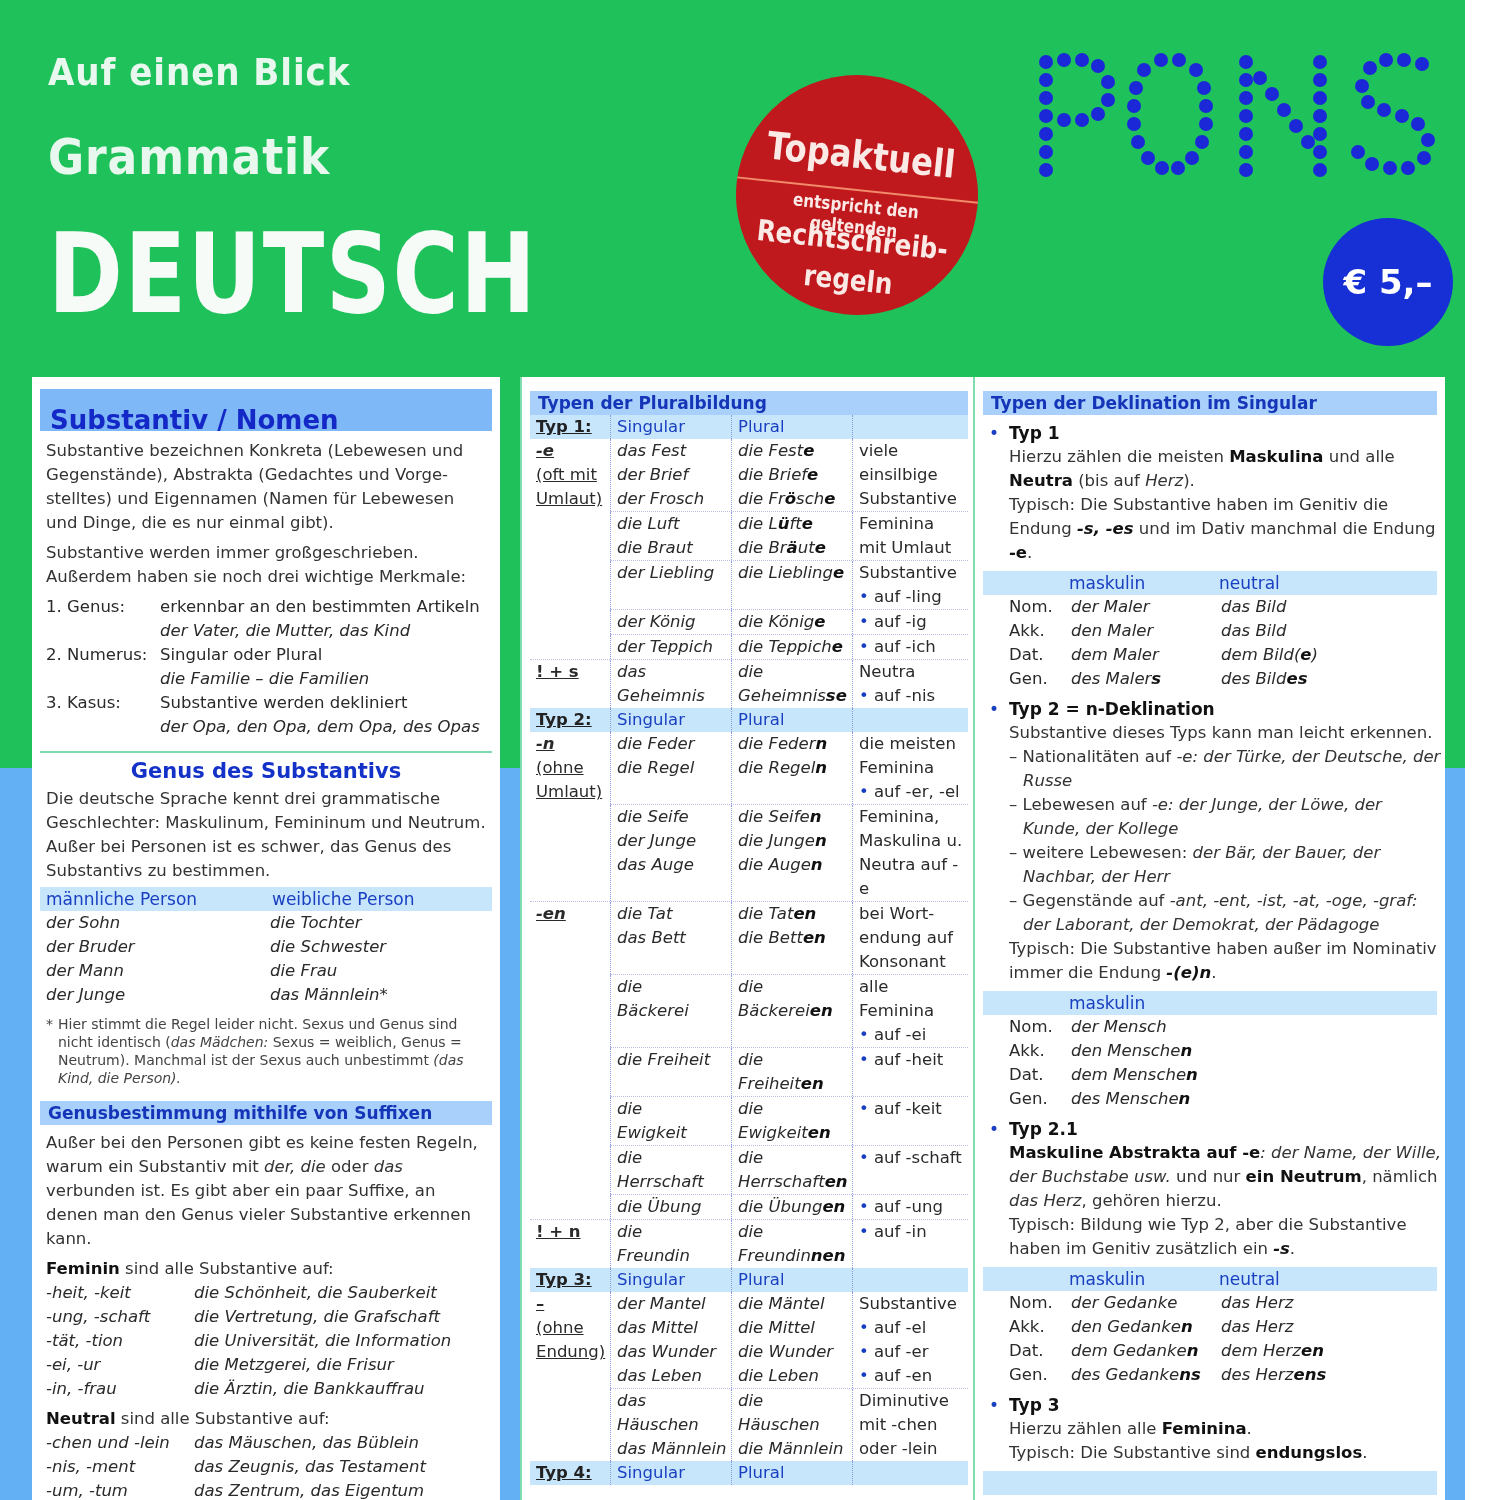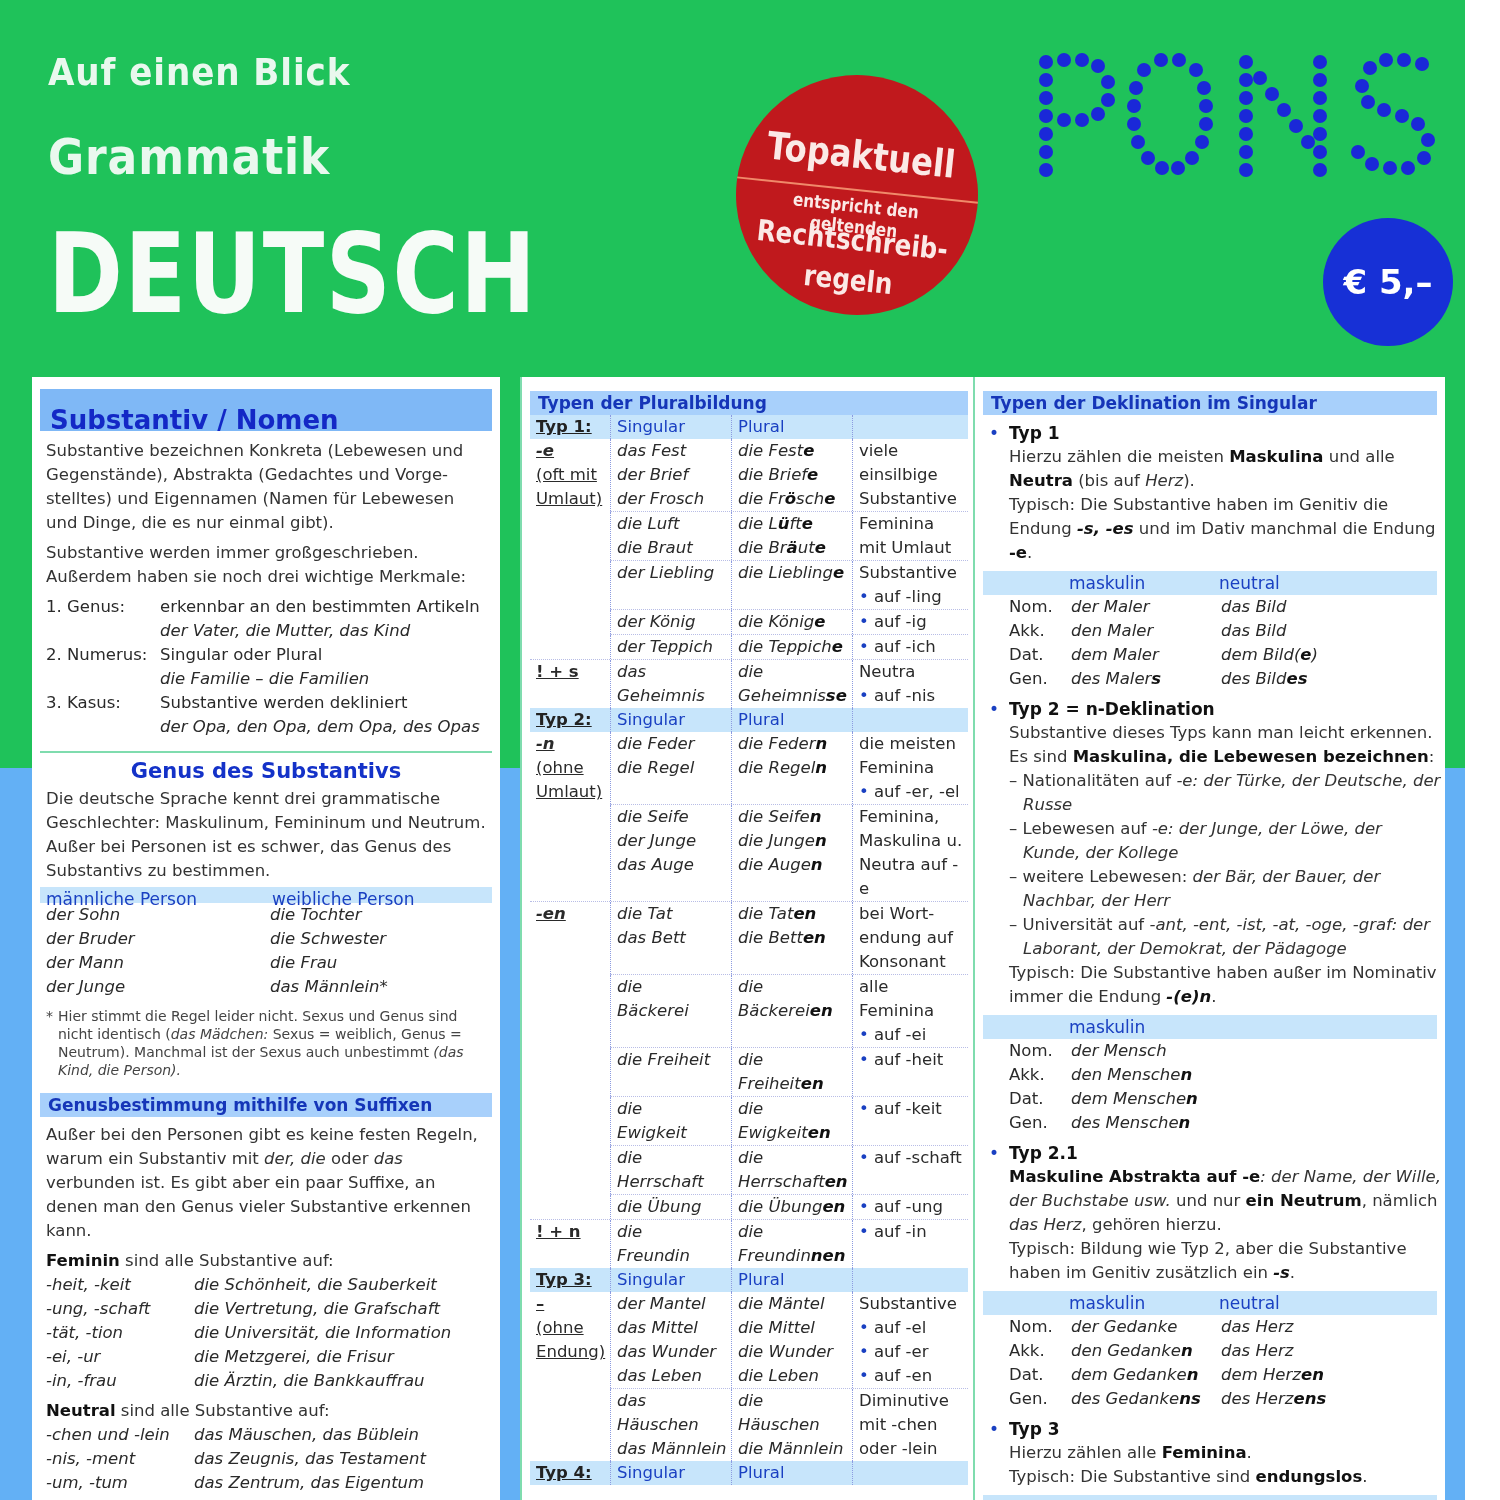--- a/index.html
+++ b/index.html
@@ -37,21 +37,21 @@
   .txt { font-size: 16.5px; line-height: 24px; padding: 0 14px; color: #333; }
   .txt i, .it { font-style: italic; }
   .txt b { color: #111; }
   .gap { height: 6px; }
   .rule { height: 2px; background: #7fdcae; margin: 12px 8px 0 8px; }
 
   .deflist .row { display: flex; font-size: 16.5px; line-height: 24px; padding: 0 14px; }
   .deflist .k { width: 114px; flex: none; }
   .deflist .v { flex: 1; }
 
-  .two-col-head { display: flex; background: #c7e5fb; margin: 4px 8px 0 8px; height: 16px; line-height: 24px; color: #1a40c2; font-size: 17px; }
+  .two-col-head { display: flex; background: #c7e5fb; margin: 4px 8px 0 8px; height: 24px; line-height: 24px; color: #1a40c2; font-size: 17px; }
   .two-col-head span { flex: 1; padding-left: 6px; }
   .two-col { font-size: 16.5px; line-height: 24px; padding: 0 14px; }
   .two-col .r { display: flex; font-style: italic; }
   .two-col .r span { flex: 1; }
   .two-col .r span + span { padding-left: 8px; }
 
   .foot { font-size: 14px; line-height: 18px; padding: 8px 14px 0 14px; color: #444; display: flex; }
   .foot .star { width: 12px; flex: none; }
 
   .suf .row { display: flex; font-size: 16.5px; line-height: 24px; padding: 0 14px; font-style: italic; }
@@ -645,25 +645,24 @@
           <span class="n"><span>des Bild</span><b>es</b></span>
         </div>
     </div>
 
     <div class="bul">
         <span class="dot">•</span>
         <span class="h">Typ 2 = n-Deklination</span>
       </div>
     <div class="ind">
       <div>Substantive dieses Typs kann man leicht erkennen.</div>
-      <div><span>Es sind </span><b>Maskulina, die Lebewesen bezeichnen</b><span>:</span></div>
       <div class="dash"><span>– Nationalitäten auf </span><i>-e: der Türke, der Deutsche, der Russe</i></div>
       <div class="dash"><span>– Lebewesen auf </span><i>-e: der Junge, der Löwe, der Kunde, der Kollege</i></div>
       <div class="dash"><span>– weitere Lebewesen: </span><i>der Bär, der Bauer, der Nachbar, der Herr</i></div>
-      <div class="dash"><span>– Universität auf </span><i>-ant, -ent, -ist, -at, -oge, -graf: der Laborant, der Demokrat, der Pädagoge</i></div>
+      <div class="dash"><span>– Gegenstände auf </span><i>-ant, -ent, -ist, -at, -oge, -graf: der Laborant, der Demokrat, der Pädagoge</i></div>
       <div><span>Typisch: Die Substantive haben außer im Nominativ immer die Endung </span><b><i>-(e)n</i></b><span>.</span></div>
     </div>
     <div class="dtab-head">
         <span class="a"></span>
         <span class="b">maskulin</span>
       </div>
     <div class="dtab">
       <div class="r">
           <span class="c">Nom.</span>
           <span class="m"><span>der Mensch</span></span>

